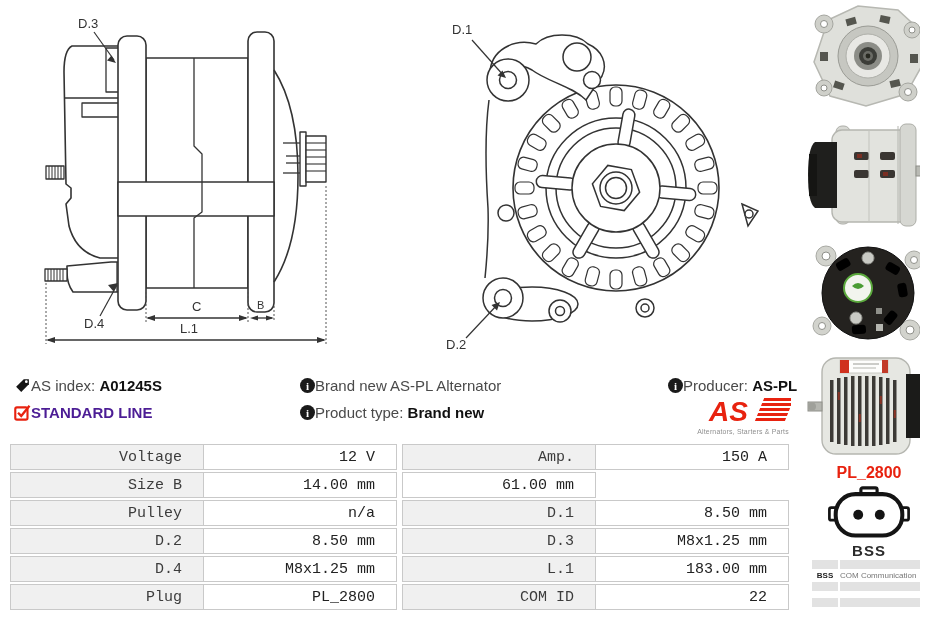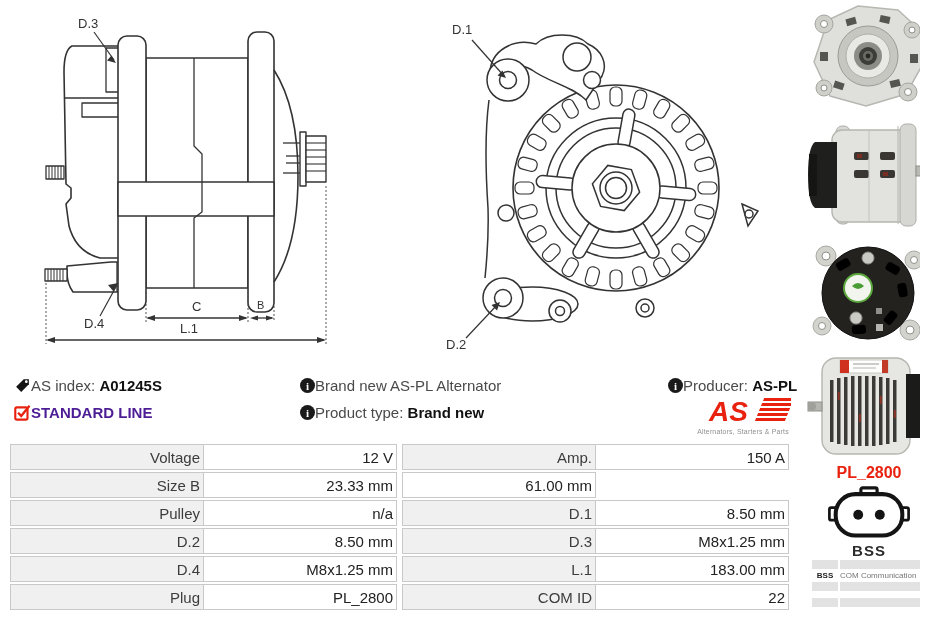--- a/index.html
+++ b/index.html
@@ -18,21 +18,21 @@
           font-family:"Liberation Serif",serif;flex:0 0 auto;}
 
   
   .logo-wrap{position:absolute;left:692px;top:396px;width:102px;text-align:center;}
   .logo-tagline{font-size:6.9px;color:#8f8f8f;margin-top:-2px;letter-spacing:.2px;white-space:nowrap;}
 
   
   .spec{position:absolute;left:10px;top:444px;width:780px;}
   .srow{display:flex;margin-bottom:2px;}
   .cell{height:26px;line-height:26px;font-size:15px;box-sizing:border-box;
-        text-align:right;padding-right:3px;}
+        text-align:right;padding-right:21px;font-family:Liberation Mono, monospace;}
   .lab{width:193px;background:#f0f0f0;border:1px solid #c9c9c9;border-right:none;color:#3c3c3c;}
   .val{width:194px;background:#fff;border:1px solid #c9c9c9;color:#222;text-align:right;}
   .cgap{width:5px;}
 
   
   .photo{position:absolute;left:806px;width:126px;}
   .plug-name{position:absolute;left:806px;top:464px;width:126px;text-align:center;
              color:#e8220f;font-weight:bold;font-size:16px;}
   .plug-type{position:absolute;left:806px;top:542px;width:126px;text-align:center;
              color:#2b2b2b;font-weight:bold;font-size:15px;letter-spacing:1px;}
@@ -275,21 +275,21 @@
   <div class="spec">
     <div class="srow">
       <div class="cell lab">Voltage</div>
       <div class="cell val">12 V</div>
       <div class="cgap"></div>
       <div class="cell lab">Amp.</div>
       <div class="cell val">150 A</div>
     </div>
     <div class="srow">
       <div class="cell lab">Size B</div>
-      <div class="cell val">23.33 mm</div>
+      <div class="cell val">14.00 mm</div>
       <div class="cgap"></div>
       <div class="cell val">61.00 mm</div>
     </div>
     <div class="srow">
       <div class="cell lab">Pulley</div>
       <div class="cell val">n/a</div>
       <div class="cgap"></div>
       <div class="cell lab">D.1</div>
       <div class="cell val">8.50 mm</div>
     </div>

